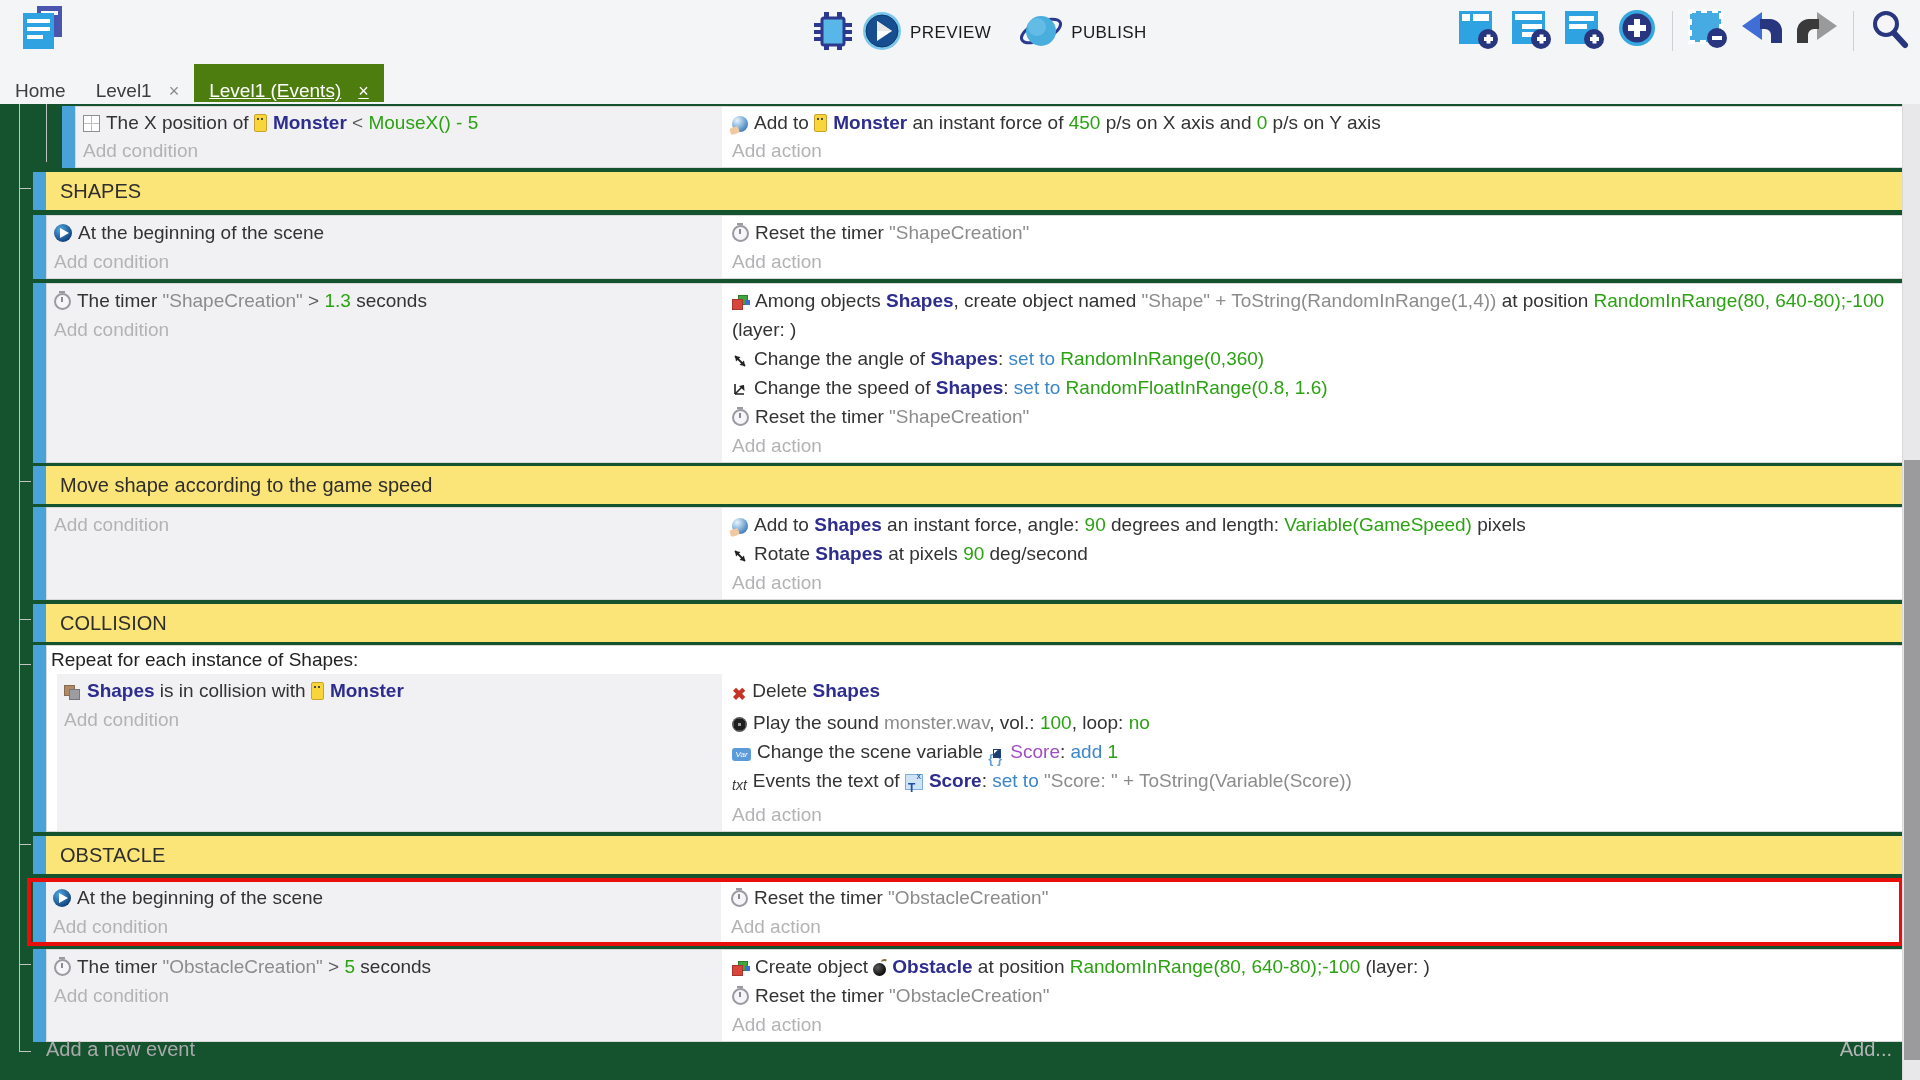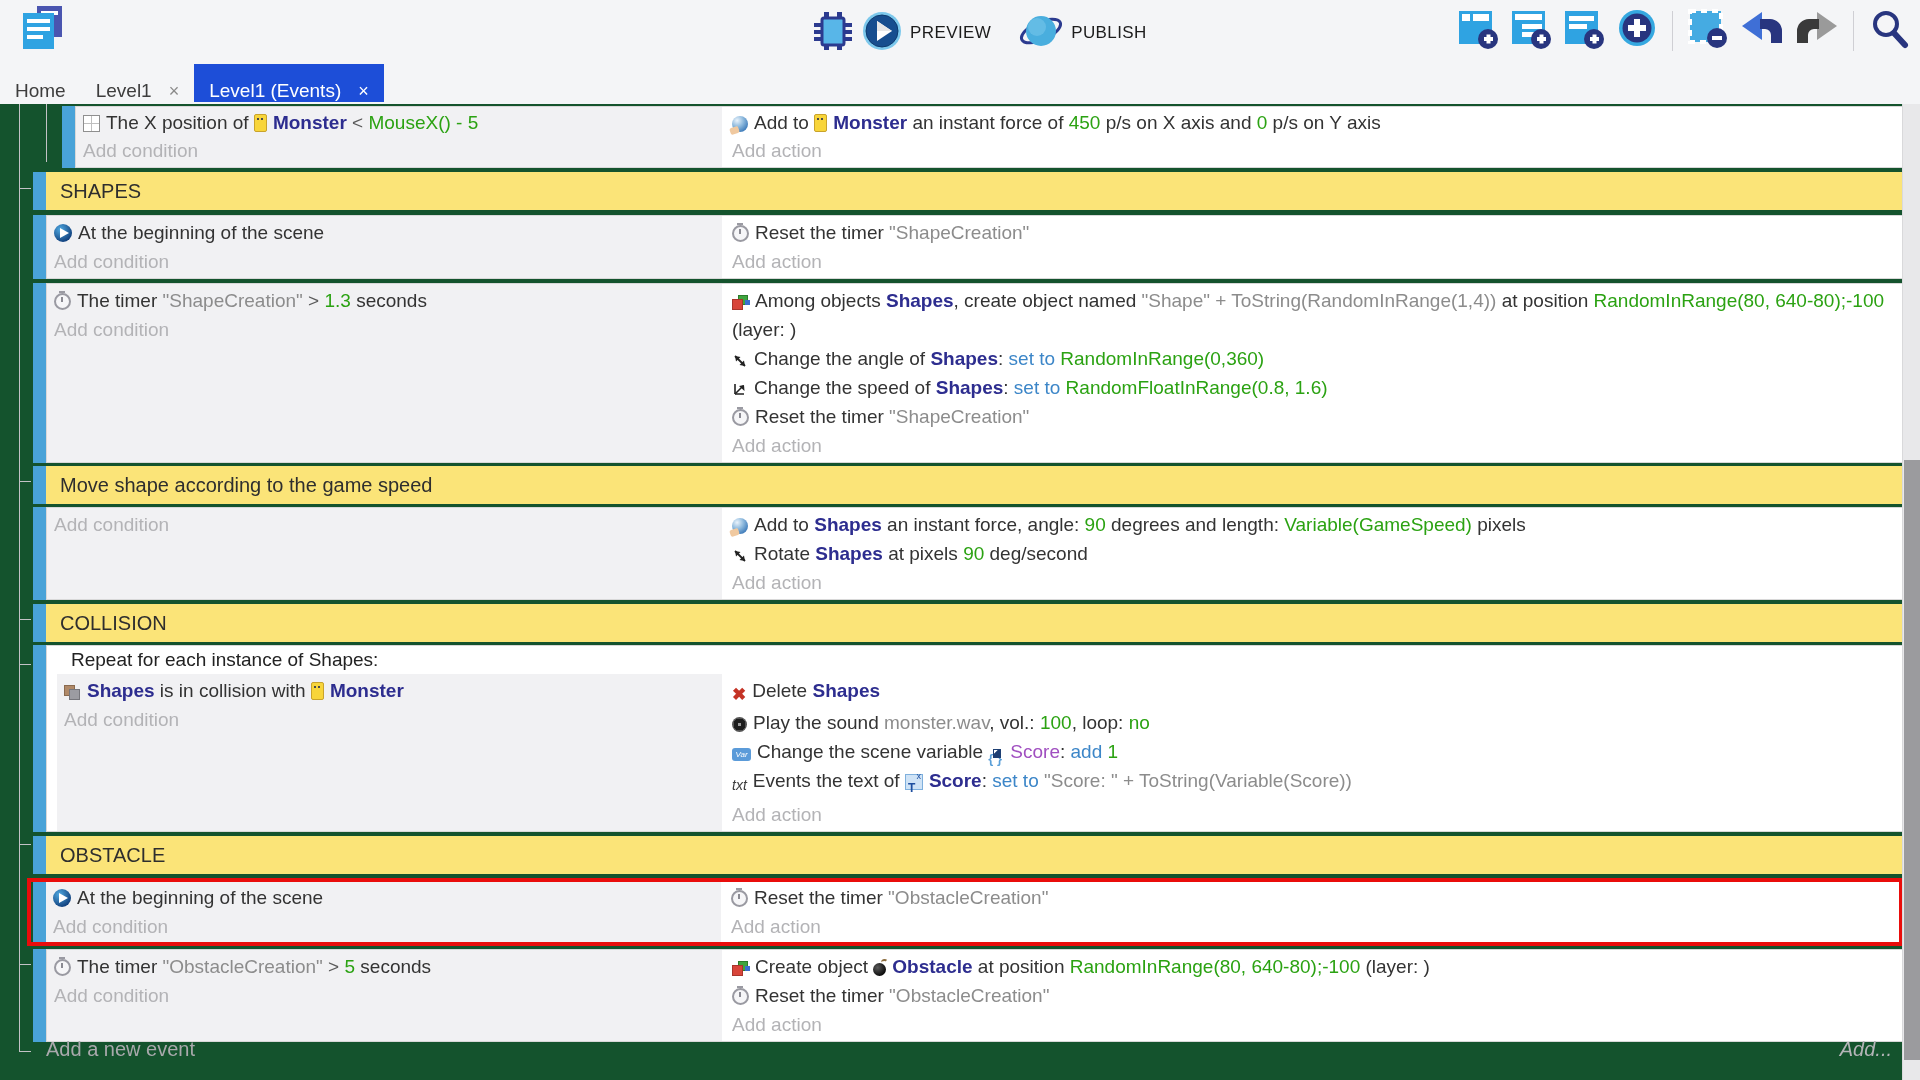--- a/index.html
+++ b/index.html
@@ -12,38 +12,38 @@
   .center-tools{position:absolute;left:812px;top:10px;display:flex;align-items:center;gap:8px;}
   .tool-label{font-size:17px;color:#1c1c1c;letter-spacing:.4px;margin-right:20px;}
   .right-tools{position:absolute;right:10px;top:8px;display:flex;align-items:center;gap:11px;}
   .vsep{width:1px;height:40px;background:#cfcfd4;margin:0 3px;}
   .tbtn{cursor:pointer;}
 
   
   .tabbar{position:absolute;top:62px;left:0;right:0;height:42px;background:#f4f5f7;display:flex;align-items:flex-start;}
   .tab{height:38px;margin-top:2px;display:flex;align-items:flex-end;padding:0 15px;font-size:19px;color:#3d3d3d;cursor:pointer;}
   .tab .close{margin-left:17px;font-size:18px;color:#8a8a8a;}
-  .tab.active{background:#1d4ed8;color:#fff;}
+  .tab.active{background:#4d7c0f;color:#fff;text-decoration:underline;}
   .tab.active .close{color:#fff;}
 
   
   .sheet{position:absolute;top:104px;left:0;right:0;bottom:0;background:#14532d;padding-top:2px;}
   .treeline{position:absolute;background:#c2c2c5;}
   .row{display:flex;margin:0 17px 4px 33px;position:relative;}
   .row.deep{margin-left:62px;}
   .bar{width:13px;flex:none;background:#49a3d8;}
   .band{flex:1;background:#fbe478;height:38px;line-height:38px;font-size:20px;color:#2e2e2e;padding-left:14px;cursor:pointer;}
   .event-box{flex:1;display:flex;background:#fff;border:1px solid #d8d8d8;}
   .cell{padding:2px 0;}
   .cond{background:#f1f1f3;border-right:3px solid #fff;flex:none;}
   .acts{flex:1;background:#fff;min-width:0;}
   .line{font-size:19px;line-height:29px;padding-left:7px;padding-right:6px;cursor:pointer;}
   .deep .line{line-height:28px;}
   .repeat-box{flex:1;background:#fff;border:1px solid #d8d8d8;display:flex;flex-direction:column;}
-  .repeat-label{font-size:19px;line-height:28px;padding-left:24px;color:#222;}
+  .repeat-label{font-size:19px;line-height:28px;padding-left:4px;color:#222;}
   .repeat-inner{display:flex;flex:1;margin-left:10px;}
   .hlwrap{border:4px solid #e90d0b;margin:0 17px 3px 27px;display:flex;}
   .hlwrap .row{flex:1;margin:0 0 0 2px;}
   .hlwrap .event-box{border:none;}
   .hlwrap .cell{padding:1px 0;}
 
   
   .s-plain{color:#333;}
   .s-dim{color:#5a5a5a;}
   .s-obj{color:#2d2d8f;font-weight:bold;}
@@ -376,19 +376,19 @@
             <div class="cell acts">
               <div class="line"><span class="icon i-create-object-icon"></span><span class="s-plain">Create object </span><span class="icon i-bomb-icon"></span><span class="s-obj">Obstacle</span><span class="s-plain"> at position </span><span class="s-expr">RandomInRange(80, 640-80);-100</span><span class="s-plain"> (layer: )</span></div>
               <div class="line"><span class="icon i-timer-icon"></span><span class="s-plain">Reset the timer </span><span class="s-str">"ObstacleCreation"</span></div>
               <div class="line"><span class="s-ph">Add action</span></div>
             </div>
           </div>
         </div>
       </div>
 
     <div class="footer-add" style="top:934px;">Add a new event</div>
-    <div class="footer-more" style="top:934px;font-style:italic;">Add...</div>
+    <div class="footer-more" style="top:934px;">Add...</div>
 
     <div class="sb-track">
       <div class="sb-thumb"></div>
     </div>
   </div>
 </div>
 
 </body></html>

